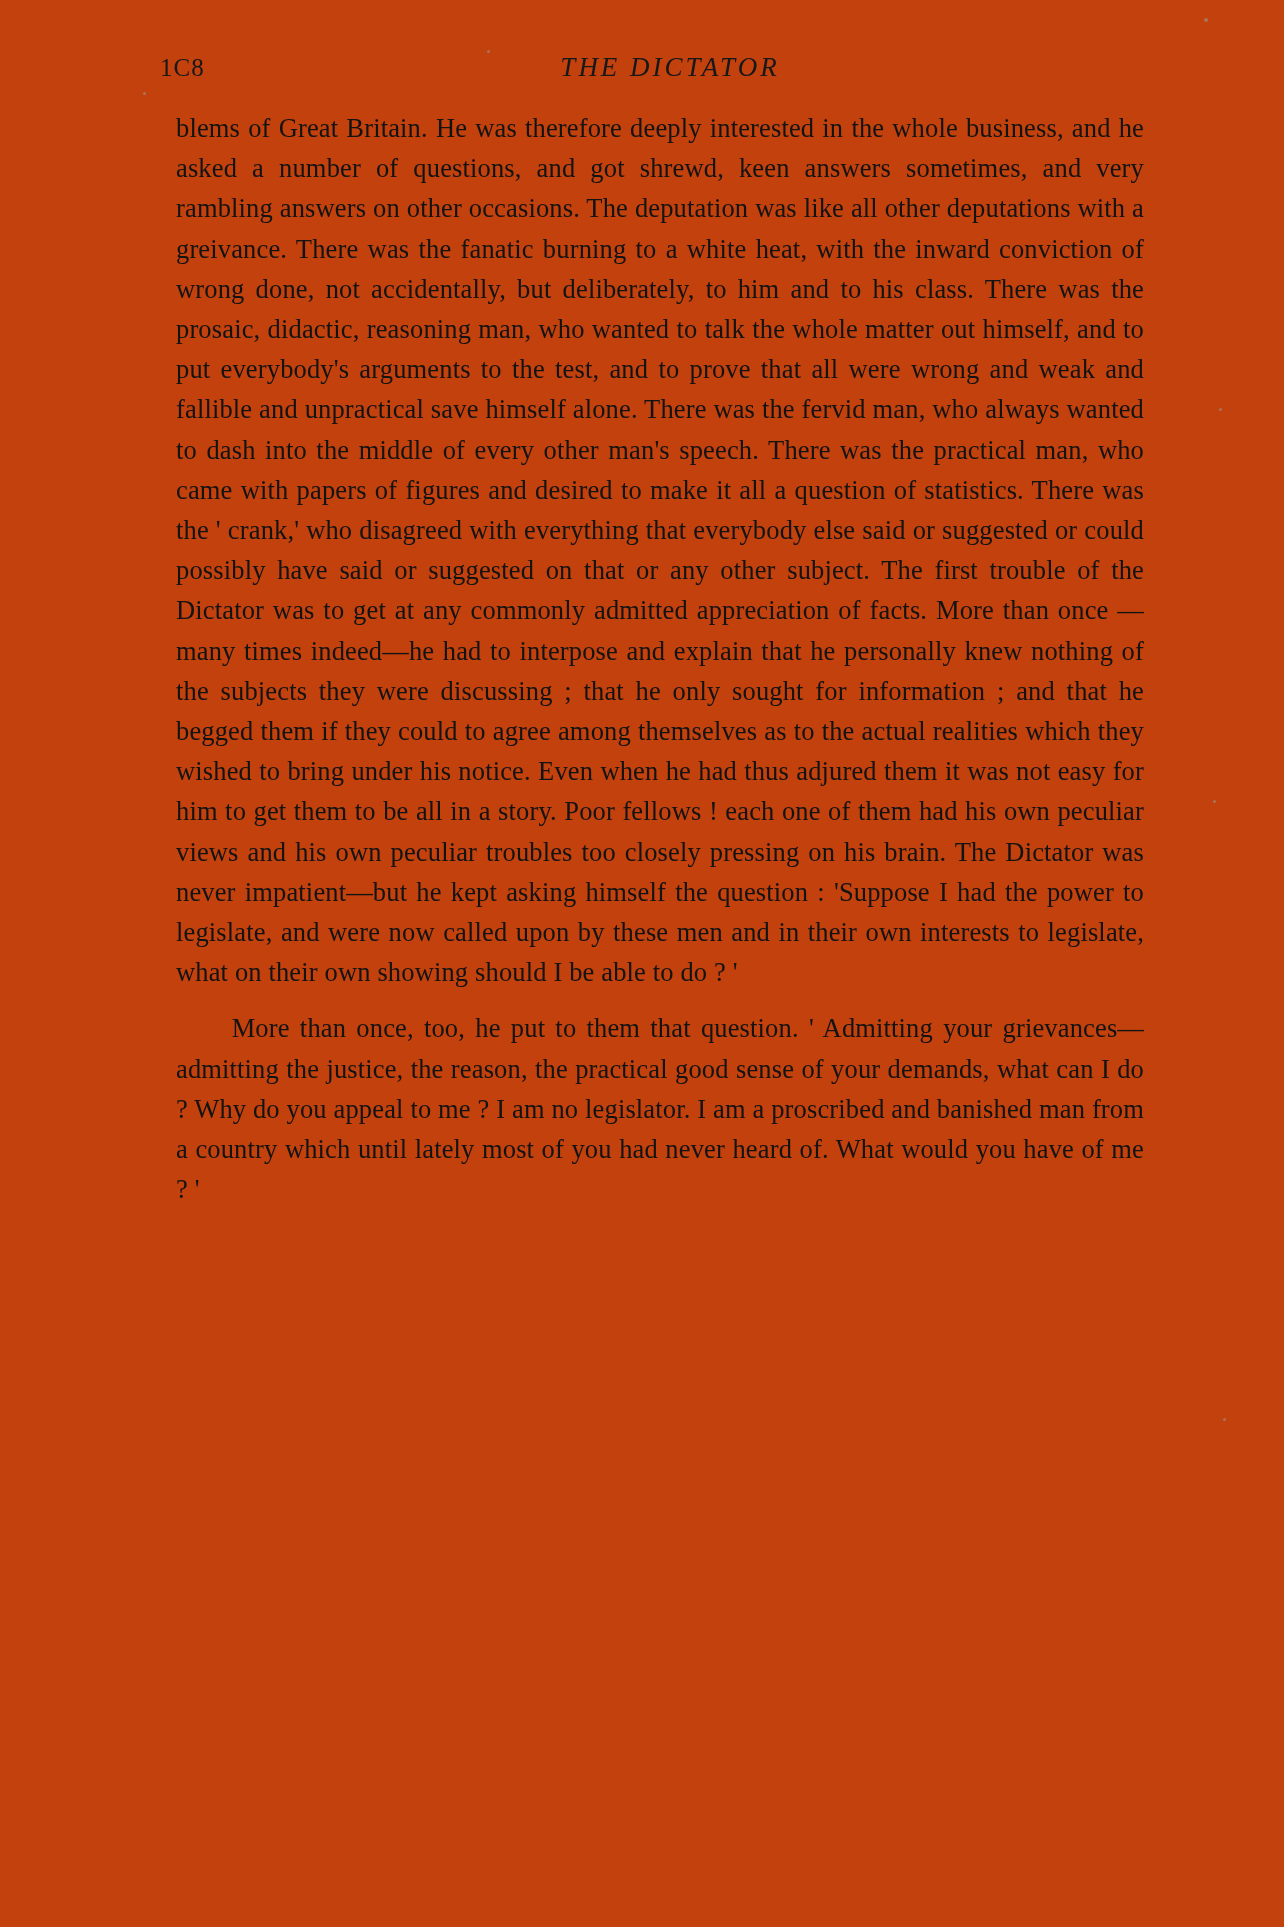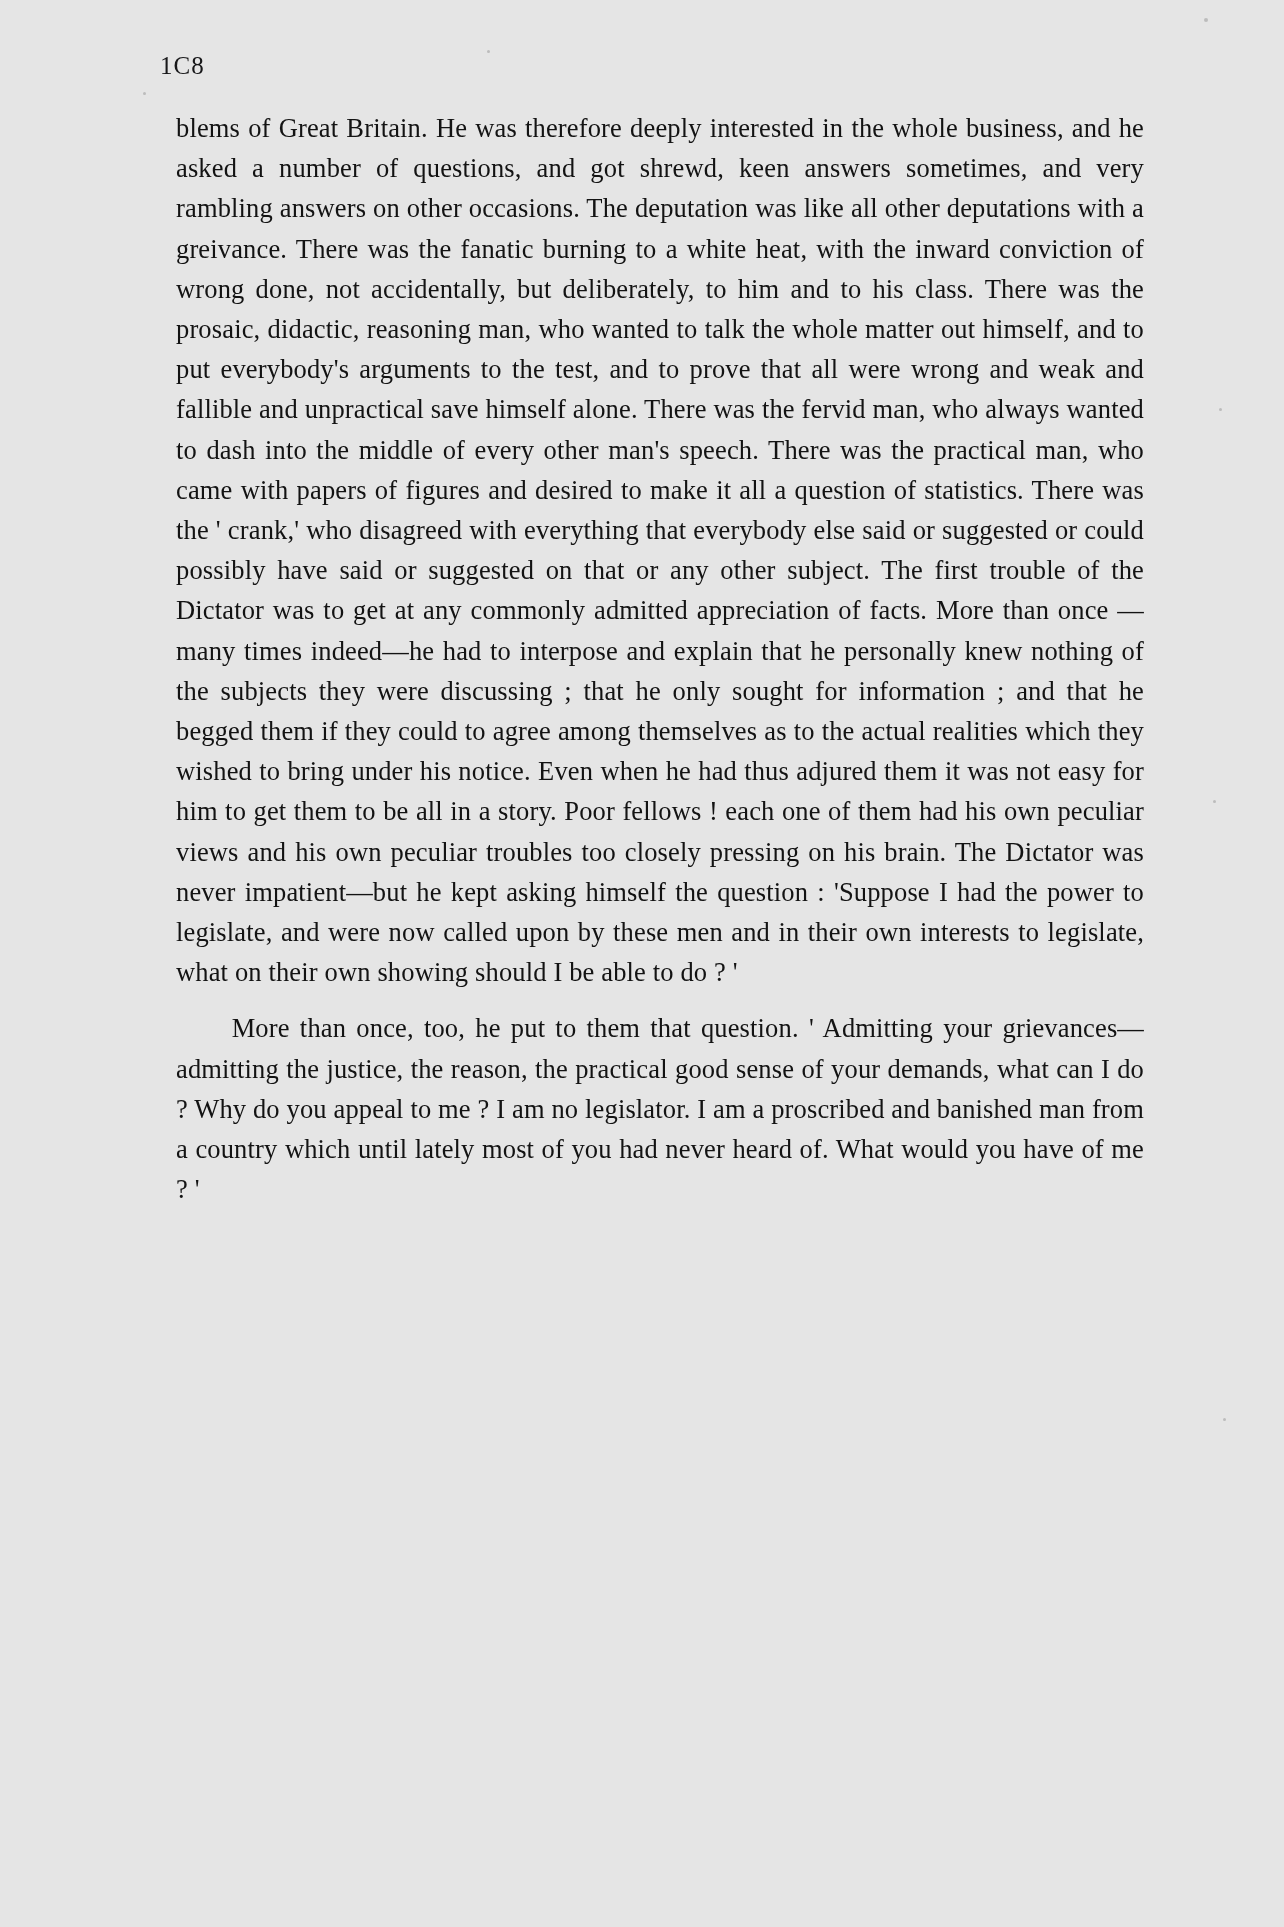--- a/index.html
+++ b/index.html
@@ -13,21 +13,21 @@
     font-family: "Liberation Serif", serif;
     color: #1a1a1a;
     position: relative;
     overflow: hidden;
   }
   .page {
     position: absolute;
     top: 0; left: 0;
     width: 1284px;
     height: 1927px;
-    background: #e5e5e5;
+    background: #c2410c;
   }
   .page-inner {
     position: absolute;
     top: 52px;
     left: 160px;
     width: 1020px;
   }
   .running-head {
     display: flex;
     align-items: baseline;
@@ -89,20 +89,21 @@
   <div class="speck s2"></div>
   <div class="speck s3"></div>
   <div class="speck s4"></div>
   <div class="speck s5"></div>
   <div class="speck s6"></div>
 
   <div class="page-inner">
 
     <div class="running-head">
       <div class="folio">1C8</div>
+      <div class="head-title">THE DICTATOR</div>
     </div>
 
     <div class="body-text">
       <p>blems of Great Britain. He was therefore deeply interested in the whole business, and he asked a number of questions, and got shrewd, keen answers sometimes, and very rambling answers on other occasions. The deputation was like all other deputations with a greivance. There was the fanatic burning to a white heat, with the inward conviction of wrong done, not accidentally, but deliberately, to him and to his class. There was the prosaic, didactic, reasoning man, who wanted to talk the whole matter out himself, and to put everybody's arguments to the test, and to prove that all were wrong and weak and fallible and unpractical save himself alone. There was the fervid man, who always wanted to dash into the middle of every other man's speech. There was the practical man, who came with papers of figures and desired to make it all a question of statistics. There was the ' crank,' who disagreed with everything that everybody else said or suggested or could possibly have said or suggested on that or any other subject. The first trouble of the Dictator was to get at any commonly admitted appreciation of facts. More than once —many times indeed—he had to interpose and explain that he personally knew nothing of the subjects they were discussing ; that he only sought for information ; and that he begged them if they could to agree among themselves as to the actual realities which they wished to bring under his notice. Even when he had thus adjured them it was not easy for him to get them to be all in a story. Poor fellows ! each one of them had his own peculiar views and his own peculiar troubles too closely pressing on his brain. The Dictator was never impatient—but he kept asking himself the question : 'Suppose I had the power to legislate, and were now called upon by these men and in their own interests to legislate, what on their own showing should I be able to do ? '</p>
       <p class="indent">More than once, too, he put to them that question. ' Admitting your grievances—admitting the justice, the reason, the practical good sense of your demands, what can I do ? Why do you appeal to me ? I am no legislator. I am a proscribed and banished man from a country which until lately most of you had never heard of. What would you have of me ? '</p>
     </div>
 
   </div>
 </div>
 

